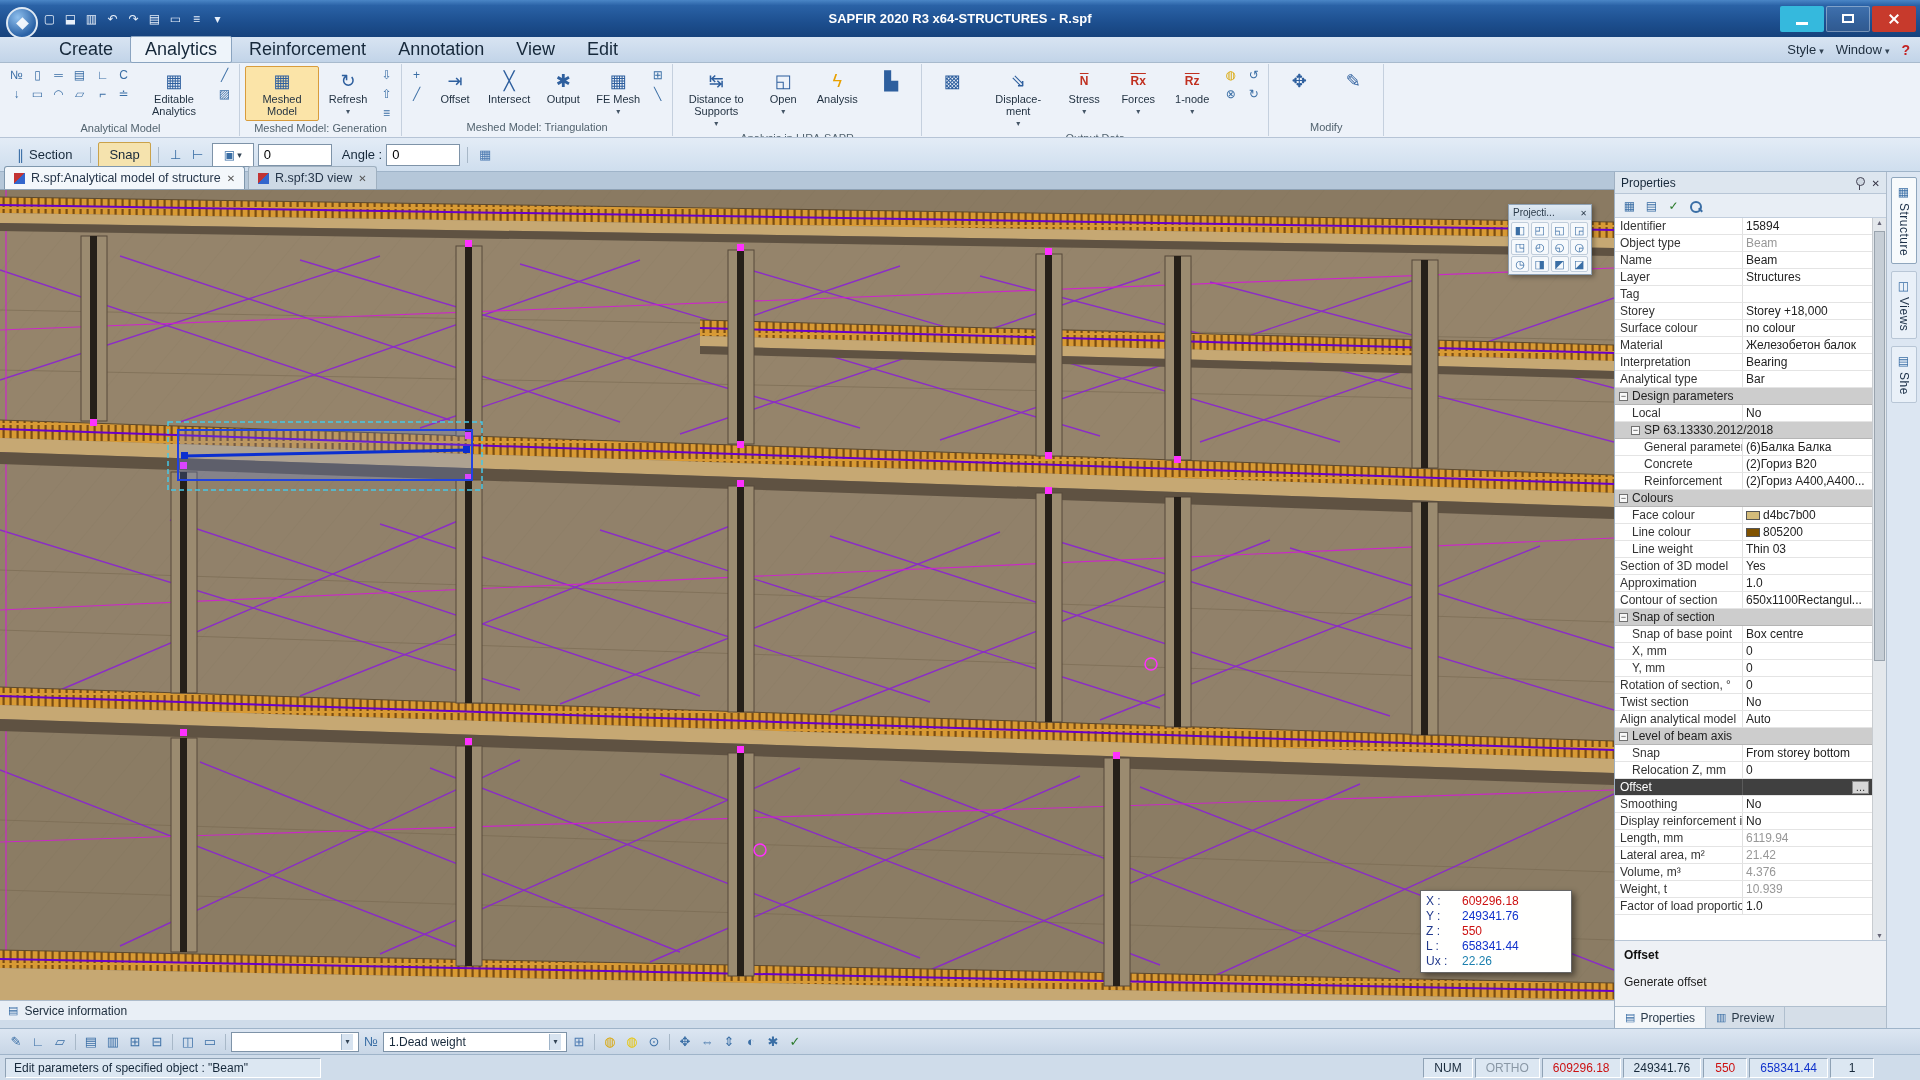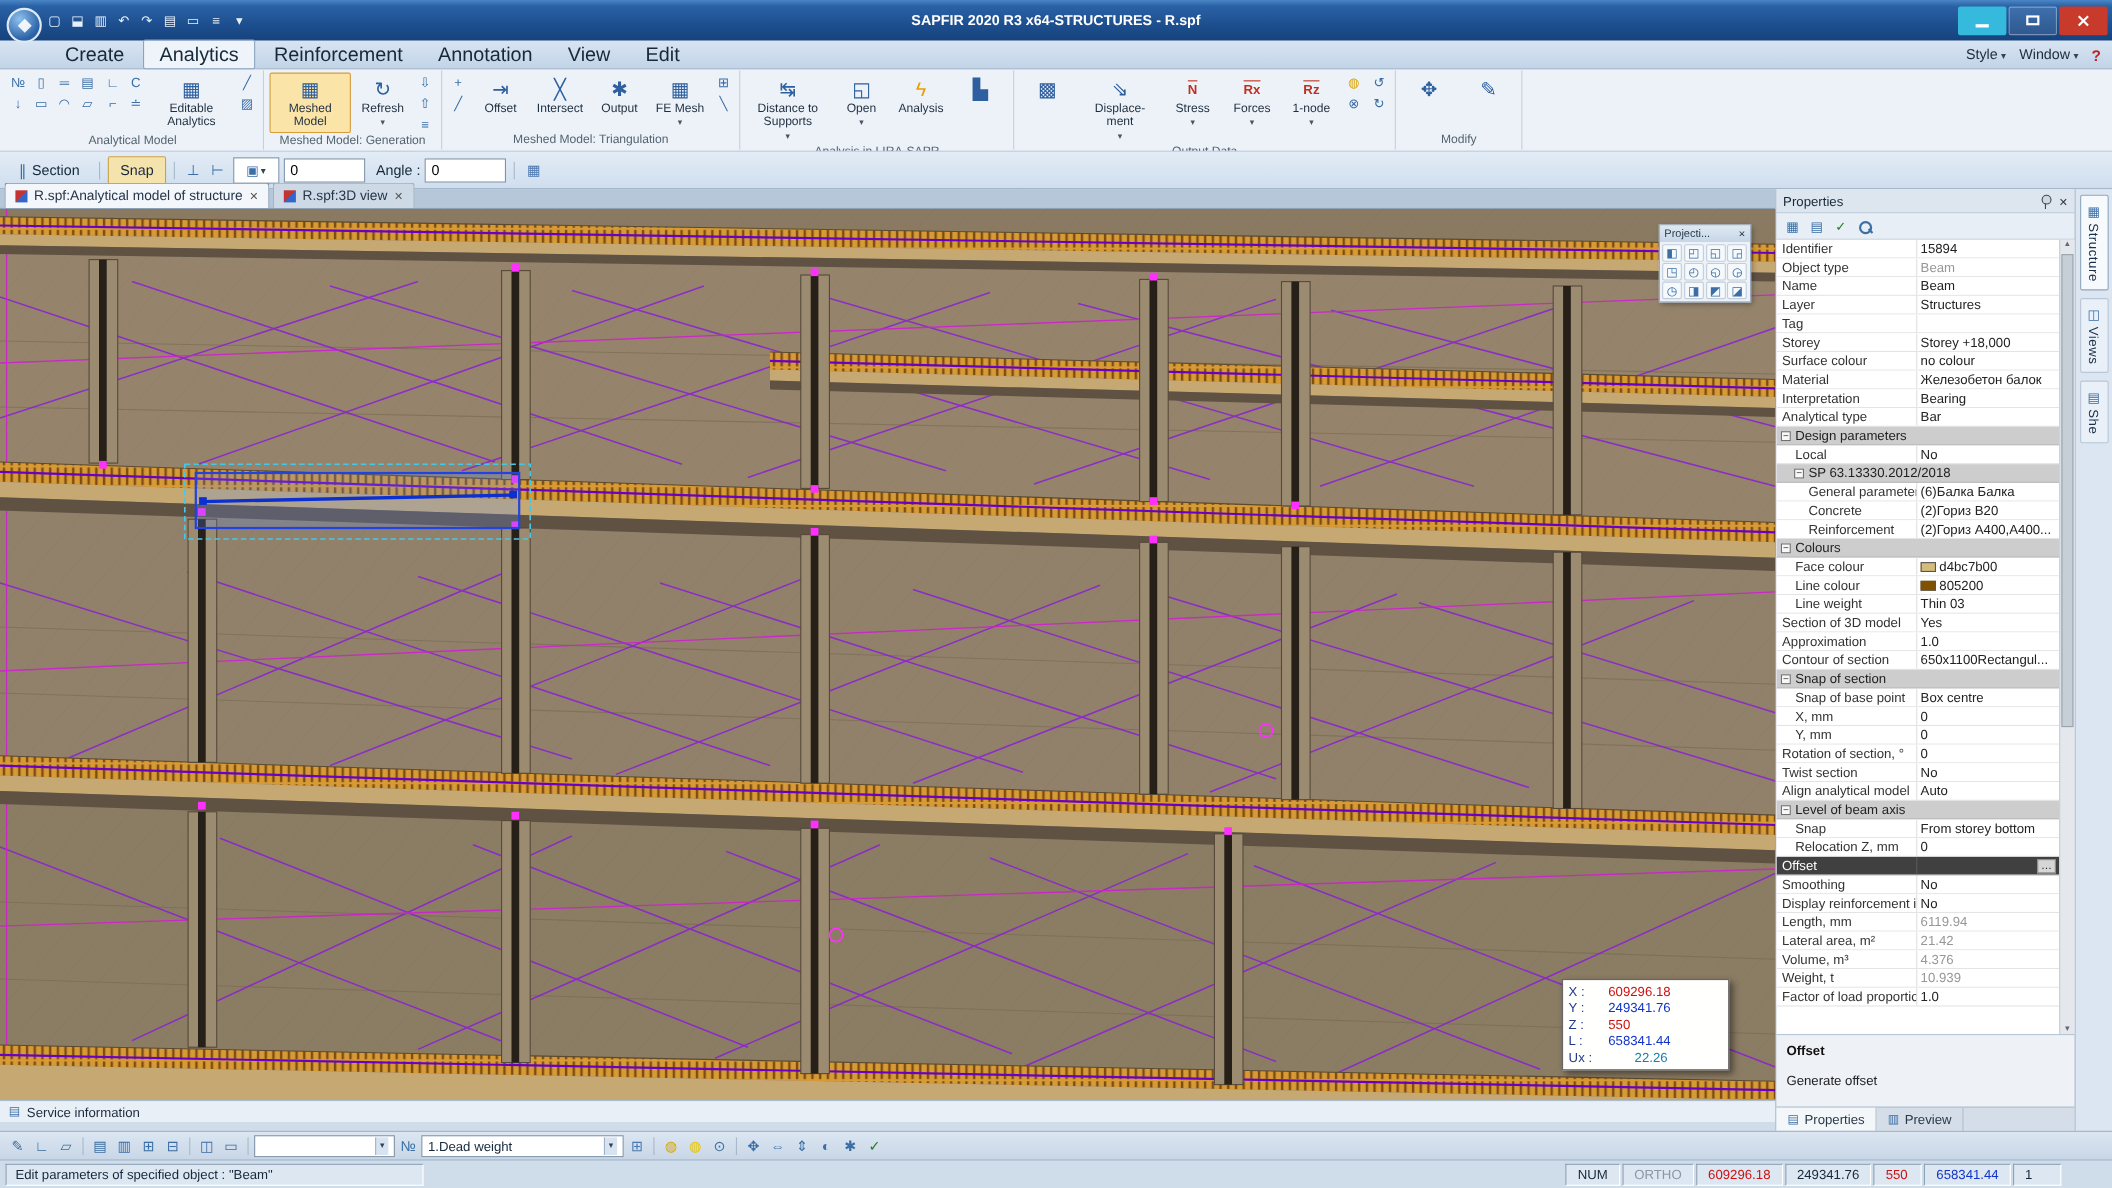--- a/index.html
+++ b/index.html
@@ -150,24 +150,24 @@
 .bicons{display:flex;align-items:center;gap:2px}
 .bselect{height:20px;border:1px solid #7e93a8;background:#fff;display:inline-flex;align-items:center;font-size:12px;padding:0 5px;gap:4px;color:#16283a}
 .bselect.small{width:128px}
 .bselect.wide{width:184px}
 .bselect .bsval{flex:1;overflow:hidden;white-space:nowrap}
 .selarrow{width:12px;height:16px;background:#d7e3f0;border-left:1px solid #9fb4c9;display:inline-flex;align-items:center;justify-content:center}
 .selarrow::before{content:"▾";font-size:8px;color:#345}
 
 
 .statusbar{height:26px;background:#cfdcea;border-top:1px solid #9fb4c9;display:flex;align-items:center;padding:0 2px;flex:none;font-size:12px}
-.smsg{width:380px;height:20px;line-height:18px;margin:16px 3px;padding:0 8px;background:#dce7f2;border:1px solid;border-color:#8fa2b5 #ffffff #ffffff #8fa2b5;overflow:hidden;white-space:nowrap;color:#16283a}
+.smsg{width:316px;height:20px;line-height:18px;margin:16px 3px;padding:0 8px;background:#dce7f2;border:1px solid;border-color:#8fa2b5 #ffffff #ffffff #8fa2b5;overflow:hidden;white-space:nowrap;color:#16283a}
 .sspring{flex:1}
 .scells{display:flex;gap:2px;padding-right:44px}
-.scell{height:20px;line-height:18px;min-width:44px;text-align:left;padding:0 10px;background:#dce7f2;border:1px solid;border-color:#8fa2b5 #ffffff #ffffff #8fa2b5;color:#16283a}
+.scell{height:20px;line-height:18px;min-width:44px;text-align:center;padding:0 10px;background:#dce7f2;border:1px solid;border-color:#8fa2b5 #ffffff #ffffff #8fa2b5;color:#16283a}
 .scell.dim{color:#8a98a6}
 </style>
 </head>
 <body>
 
 <div class="app">
 
   <div class="titlebar">
     <div class="qat">
         <span class="tbtn">▢</span>
@@ -620,21 +620,21 @@
             <div class="crow">
               <span class="ck">Z :</span>
               <span class="cv" style="color: rgb(204, 17, 17);">550</span>
             </div>
             <div class="crow">
               <span class="ck">L :</span>
               <span class="cv" style="color: rgb(17, 51, 204);">658341.44</span>
             </div>
             <div class="crow">
               <span class="ck">Ux :</span>
-              <span class="cv" style="color: rgb(27, 127, 174); margin-left: 24px;">22.26</span>
+              <span class="cv" style="color: rgb(27, 127, 174);">22.26</span>
             </div>
           </div>
       </div>
 
       <div class="servicebar">
         <span class="svicon">▤</span>
         <span>Service information</span>
       </div>
     </div>
 

